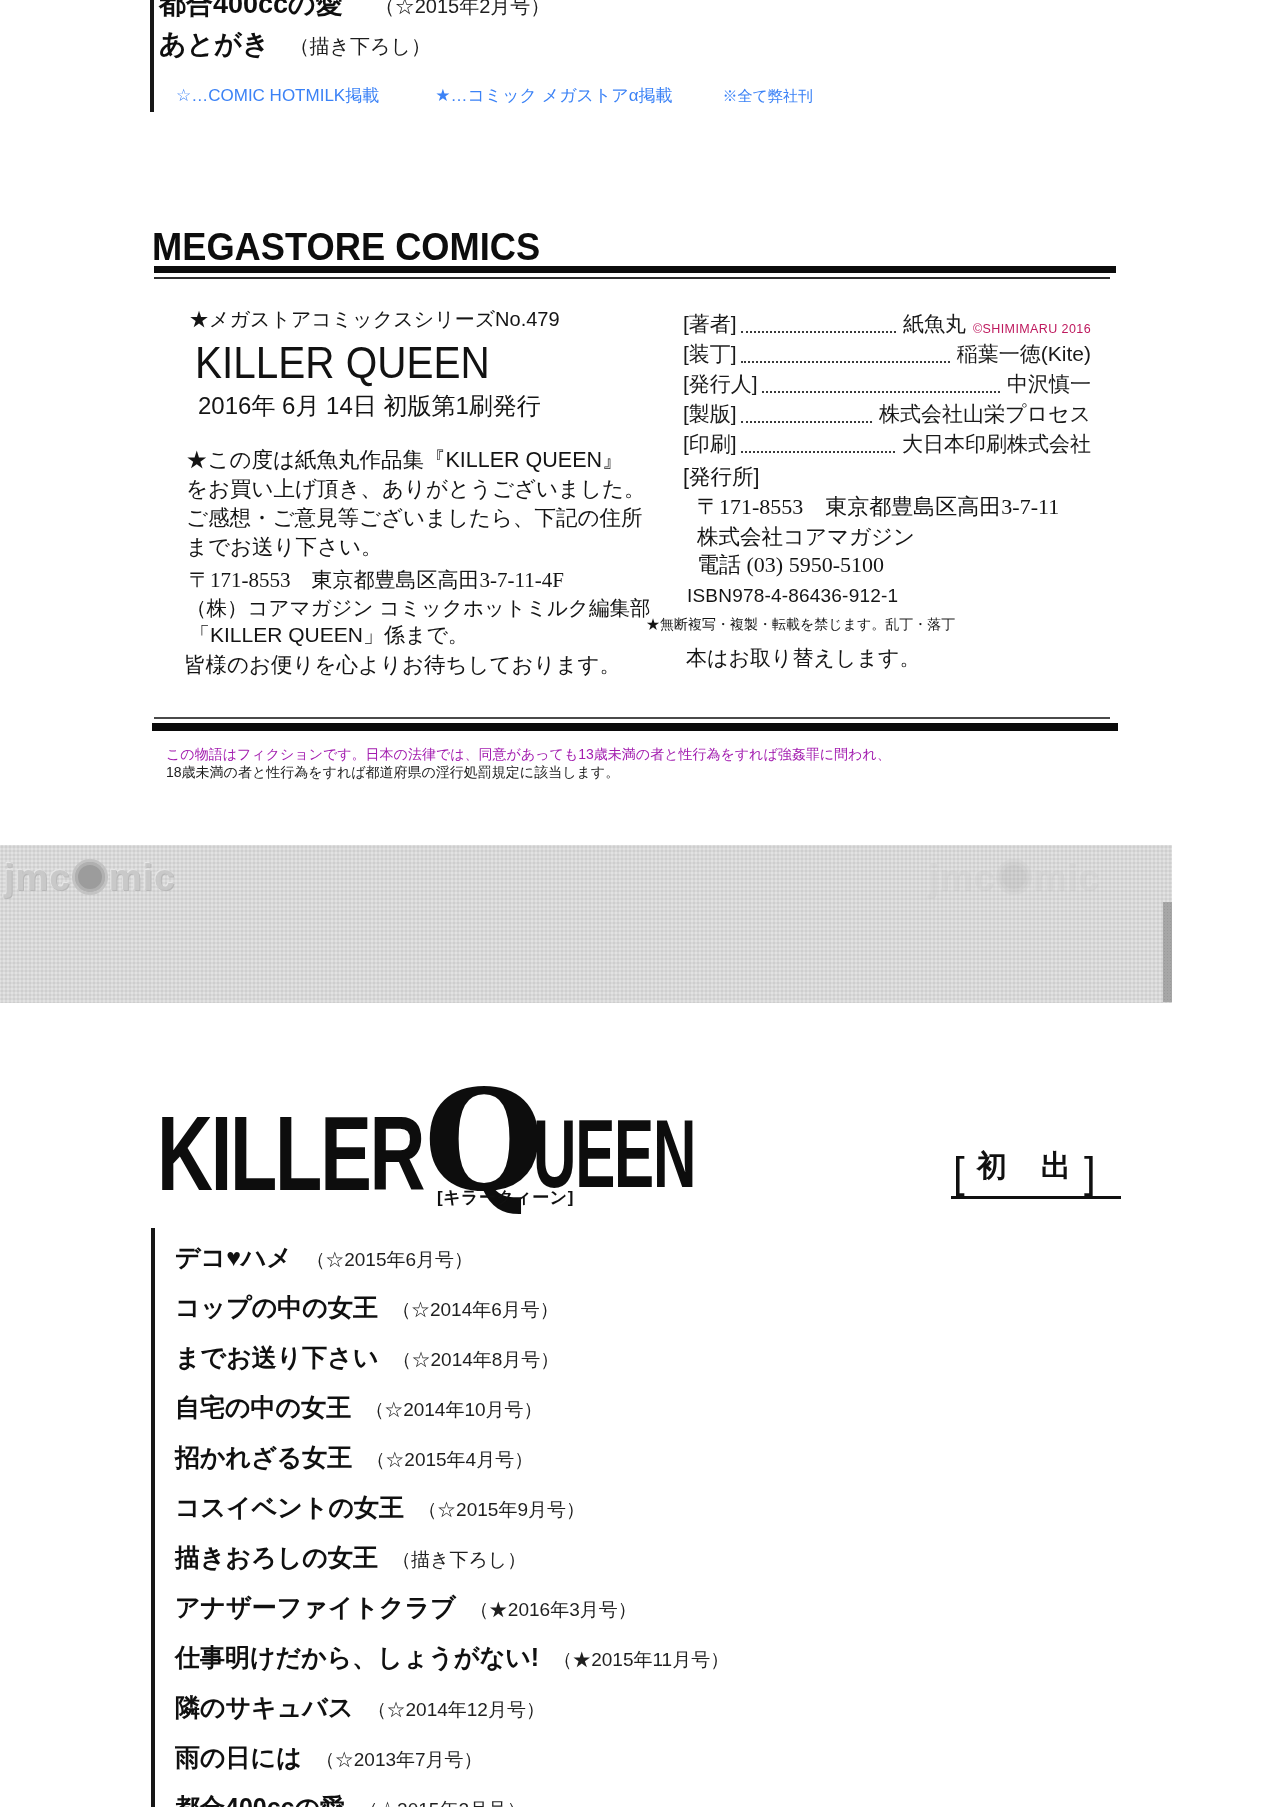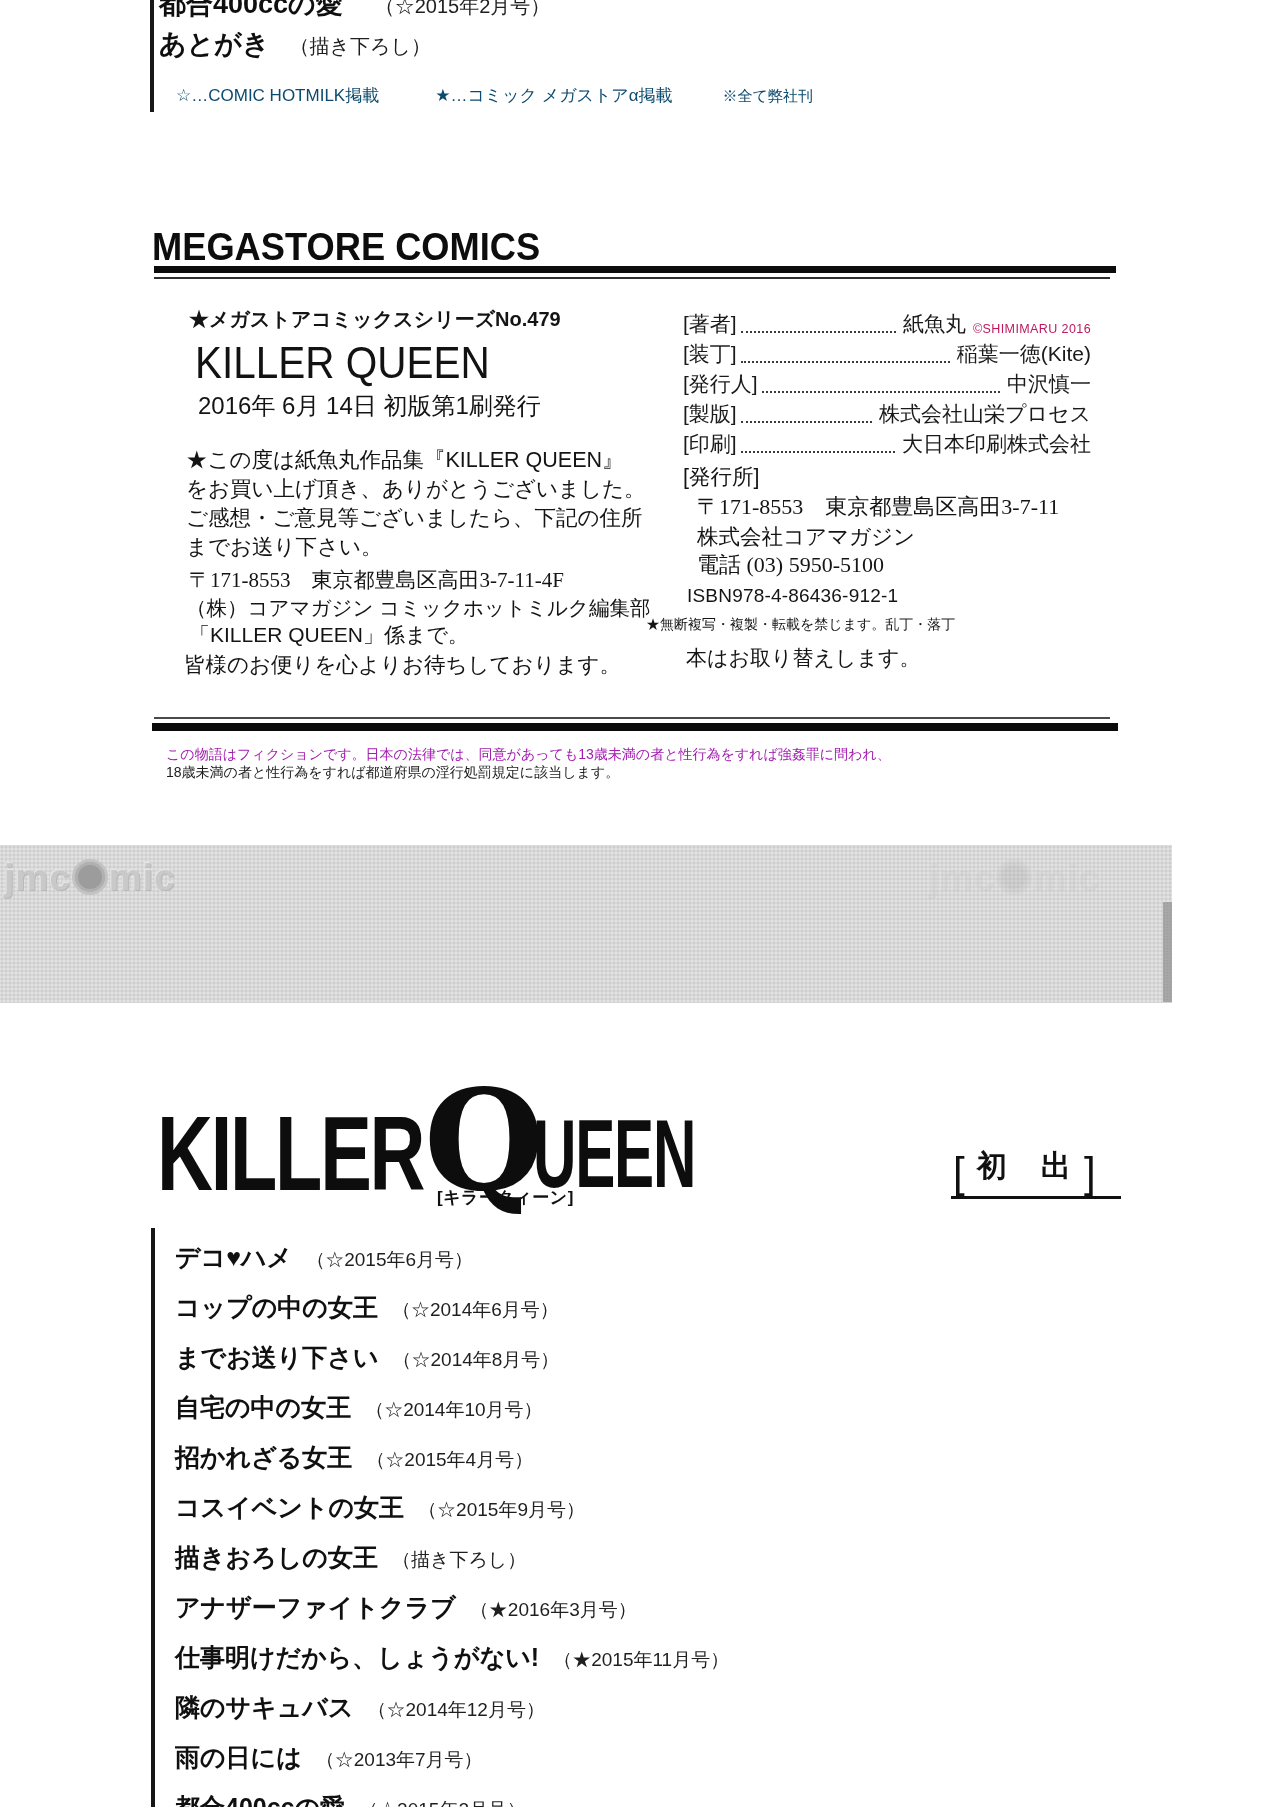--- a/index.html
+++ b/index.html
@@ -8,32 +8,32 @@
   .abs{position:absolute;white-space:nowrap;}
 
   
   .top-vline{left:150px;top:0;width:4px;height:112px;background:#181818;}
   .top-row1{left:159px;top:-14px;}
   .top-row2{left:159px;top:26px;}
   .top-ttl{font-size:27px;font-weight:800;color:#0f0f0f;}
   .top-nt{font-size:20px;font-weight:500;color:#1e1e1e;}
   .top-row1 .top-nt{margin-left:32px;}
   .top-row2 .top-nt{margin-left:20px;}
-  .legend{left:176px;top:84px;font-size:17px;color:#0c4a6e;}
+  .legend{left:176px;top:84px;font-size:17px;color:#3b82f6;}
   .legend .lg2{margin-left:56px;}
   .legend .lg3{margin-left:50px;font-size:15px;}
 
   
   .brand{left:152px;top:225px;font-size:39px;font-weight:900;letter-spacing:0;
          transform:scaleX(.93);transform-origin:left top;color:#0d0d0d;}
   .rule-a{left:154px;top:266px;width:962px;height:7px;background:#0c0c0c;}
   .rule-b{left:154px;top:277px;width:956px;height:2px;background:#2e2e2e;}
 
   
-  .series{left:189px;top:306px;font-size:20px;font-weight:bold;}
+  .series{left:189px;top:306px;font-size:20px;}
   .book-title{left:195px;top:338px;font-size:44px;font-weight:400;color:#121212;
               transform:scaleX(.92);transform-origin:left top;}
   .edition{left:198px;top:390px;font-size:24px;}
   .thanks{left:186px;top:446px;font-size:21.5px;line-height:29px;}
   .thanks div{white-space:nowrap;}
   .addr1{left:189px;top:566px;font-size:21px;font-family:"Liberation Serif", serif;}
   .addr2{left:186px;top:594px;font-size:20.5px;}
   .addr3{left:189px;top:621px;font-size:21px;}
   .waiting{left:184px;top:650px;font-size:21.5px;}
 

